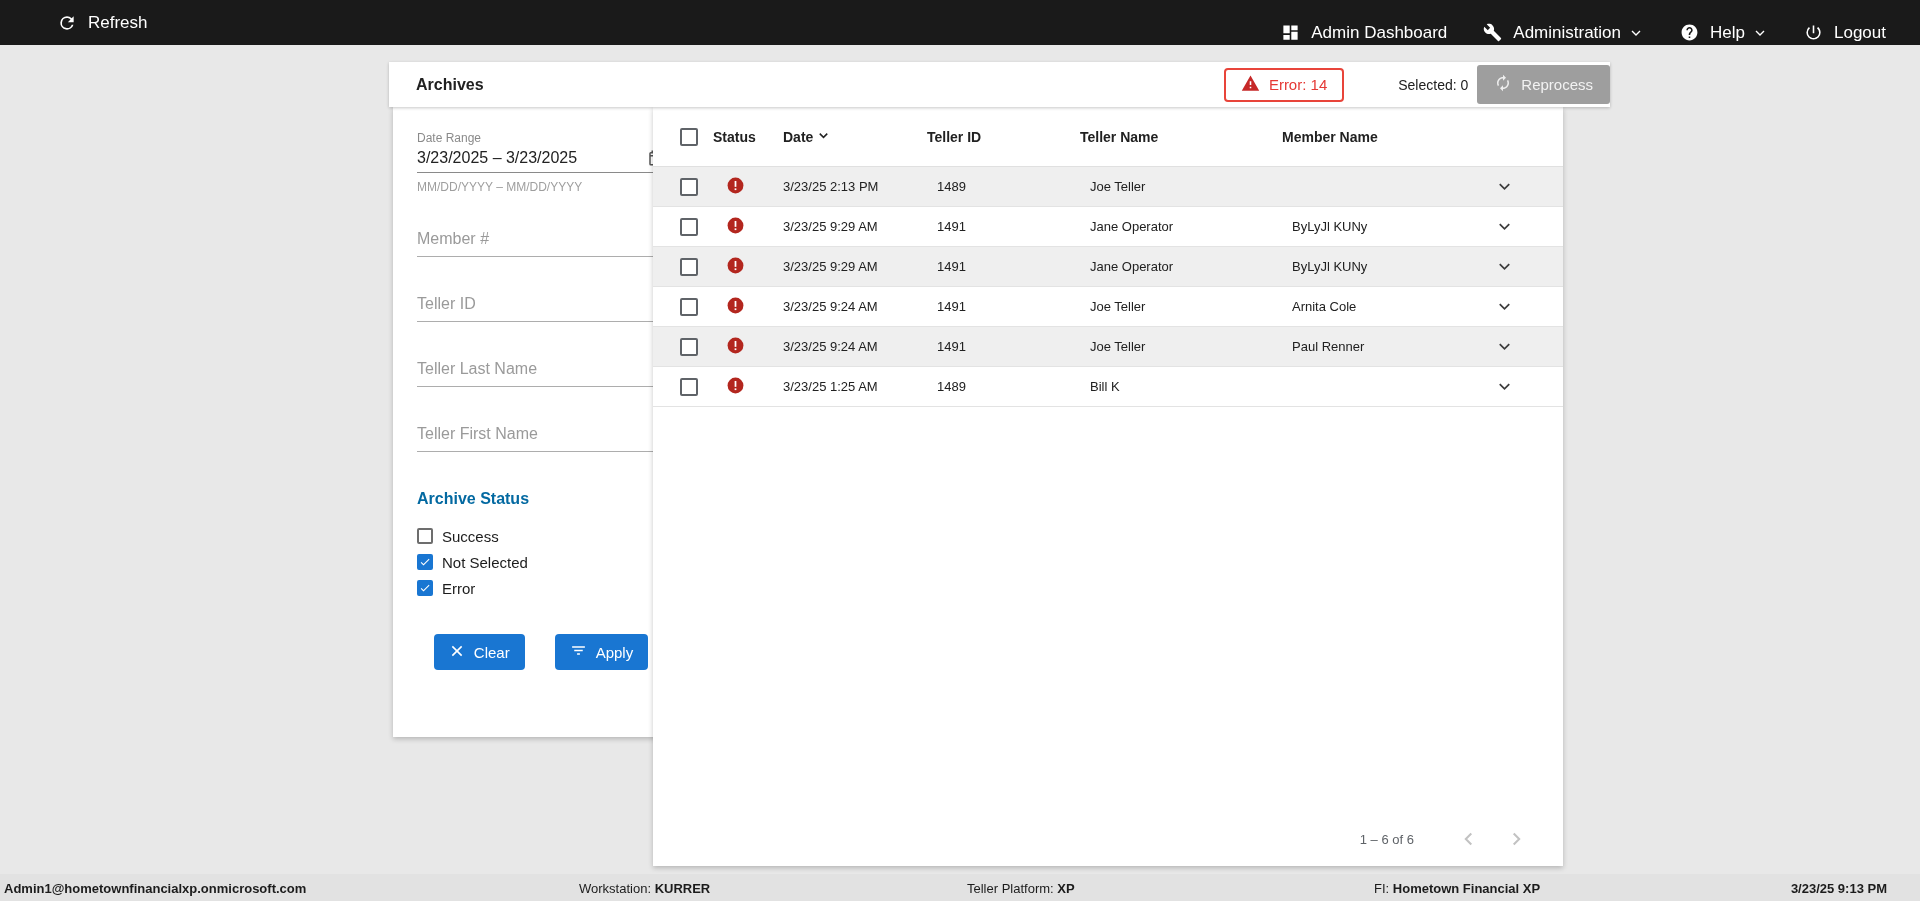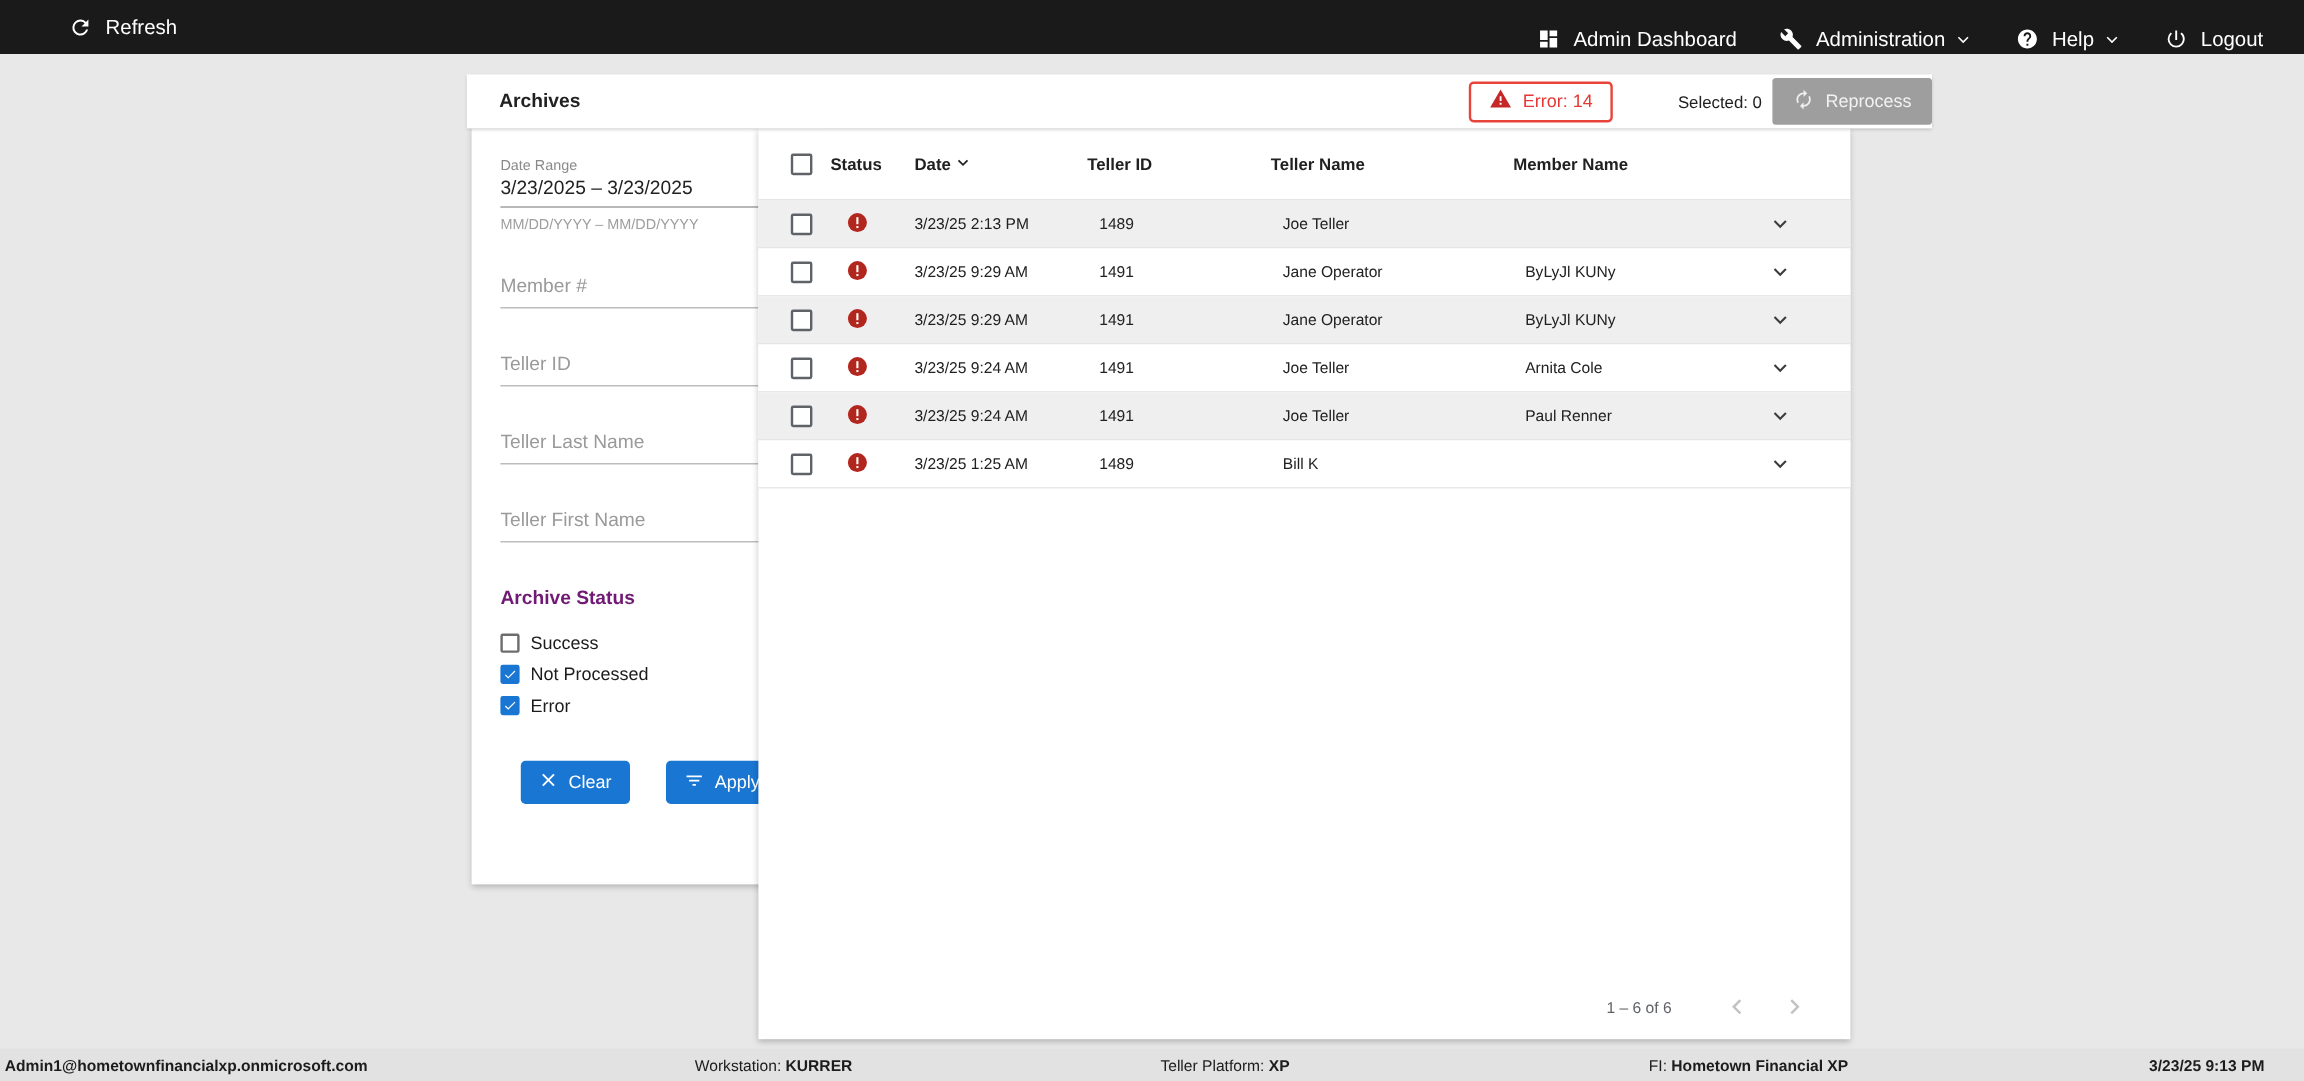--- a/index.html
+++ b/index.html
@@ -58,40 +58,40 @@
   }
   .date-field svg { display:block; margin-left:6px; cursor:pointer; }
   .fp-hint { font-size:12px; color:#9e9e9e; margin-top:7px; }
   .fp-input {
     display:block; width:100%; border:none; outline:none; background:transparent;
     border-bottom:1px solid #adadad; font-family:inherit; font-size:16px;
     color:#222; padding:4px 0 8px 0; margin-top:34px;
   }
   .fp-input:first-of-type { margin-top:32px; }
   .fp-input::placeholder { color:#9a9a9a; opacity:1; }
-  .as-title { font-size:16px; font-weight:600; color:#701a75; margin-top:38px; }
+  .as-title { font-size:16px; font-weight:600; color:#0369a1; margin-top:38px; }
   .as-list { margin-top:15px; }
   .as-row { display:flex; align-items:center; gap:9px; height:26px; cursor:pointer; }
   .cbx {
     width:16px; height:16px; border:2px solid #6d6d6d; border-radius:2px;
     background:#fff; display:flex; align-items:center; justify-content:center; flex:none;
   }
   .cbx svg { display:none; }
   .cbx.checked { background:var(--accent,#1976d2); border-color:var(--accent,#1976d2); }
   .cbx.checked svg { display:block; }
   .as-label { font-size:15px; color:#1c1c1c; }
   .fp-buttons { display:flex; justify-content:center; gap:30px; margin-top:33px; }
   .blue-btn {
     display:flex; align-items:center; gap:9px; height:36px; padding:0 15px;
     background:var(--accent,#1976d2); color:#fff; border:none; border-radius:4px;
     font-size:15px; font-family:inherit; cursor:pointer;
   }
   
   .table-card {
-    position:absolute; left:632px; top:107px; width:910px; height:759px;
+    position:absolute; left:653px; top:107px; width:910px; height:759px;
     background:#fff; box-shadow:0 2px 5px rgba(0,0,0,0.22); z-index:2;
   }
   .tgrid {
     display:grid;
     grid-template-columns:55px 75px 144px 153px 202px 207px 74px;
     align-items:center;
   }
   .thead { height:60px; font-size:14px; font-weight:bold; border-bottom:1px solid #e0e0e0; }
   .trow  { height:40px; font-size:13px; border-bottom:1px solid #e3e3e3; background:#fff; }
   .trow.alt { background:#efefef; }
@@ -236,21 +236,21 @@
     </div>
     <span class="as-label">Success</span>
   </div>
 
   <div class="as-row">
     <div class="cbx checked">
       <svg width="12" height="12" viewBox="0 0 24 24">
             <path fill="#fff" d="M9 16.17L4.83 12l-1.42 1.41L9 19 21 7l-1.41-1.41z"></path>
           </svg>
     </div>
-    <span class="as-label">Not Processed</span>
+    <span class="as-label">Not Selected</span>
   </div>
 
   <div class="as-row">
     <div class="cbx checked">
       <svg width="12" height="12" viewBox="0 0 24 24">
             <path fill="#fff" d="M9 16.17L4.83 12l-1.42 1.41L9 19 21 7l-1.41-1.41z"></path>
           </svg>
     </div>
     <span class="as-label">Error</span>
   </div>

